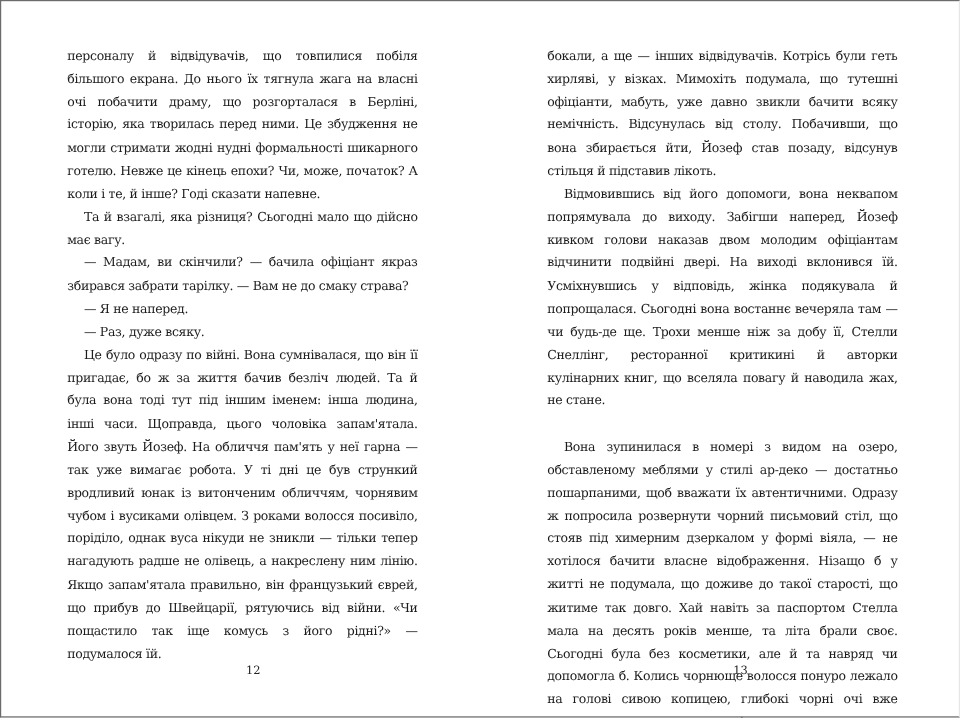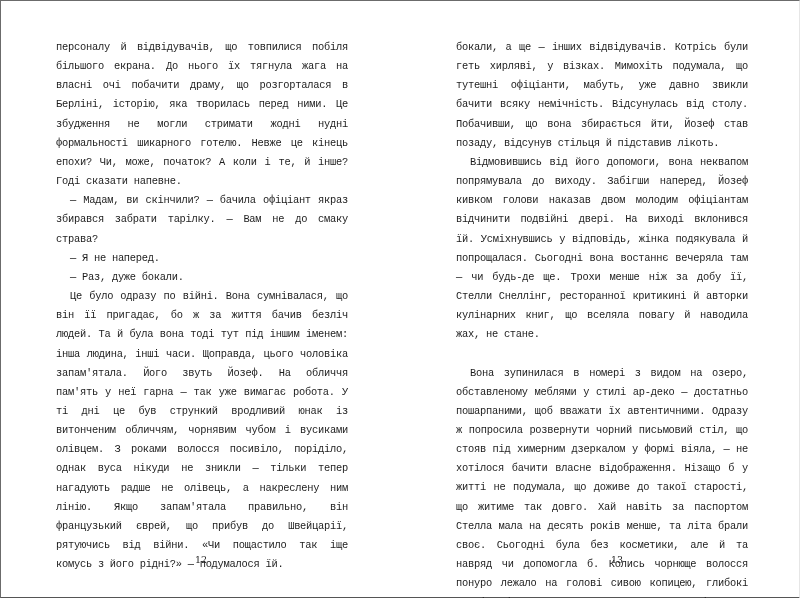--- a/index.html
+++ b/index.html
@@ -15,41 +15,42 @@
   .page.right { left: 400px; }
   .text {
     position: absolute; top: 37px; width: 292px;
     font-family: "DejaVu Serif", serif;
     font-size: 10.4px; line-height: 19.15px; color: #1c1c1c;
     text-align: justify; hyphens: manual;
     letter-spacing: -0.25px;
   }
   .page.left .text { left: 55px; }
   .page.right .text { left: 55px; }
-  .text p { margin: 0; text-indent: 0; font-family: Liberation Mono, monospace; }
+  .text p { margin: 0; text-indent: 0; }
   .text p.ind { text-indent: 14px; }
   .text p.cont { text-indent: 0; }
   .text p.gap { margin-top: 19px; }
   .folio {
     position: absolute; top: 553px; width: 400px; text-align: center;
     font-family: "DejaVu Serif", serif; font-size: 9.5px; color: #222;
   }
-  .page.left .folio { left: 0; }
+  .page.left .folio { left: 10px; }
   .page.right .folio { left: 16px; }
 </style>
 </head>
 <body>
 
 <div class="spread">
   <div class="page left">
     <div class="text">
       <p class="cont">персоналу й відвідувачів, що товпилися побіля більшого екрана. До нього їх тягнула жага на власні очі побачити драму, що розгорталася в Берліні, історію, яка творилась перед ними. Це збудження не могли стримати жодні нудні формальності шикарного готелю. Невже це кінець епохи? Чи, може, початок? А коли і те, й інше? Годі сказати напевне.</p>
+      <p class="ind">Та й взагалі, яка різниця? Сьогодні мало що дійсно має вагу.</p>
       <p class="ind">— Мадам, ви скінчили? — бачила офіціант якраз збирався забрати тарілку. — Вам не до смаку страва?</p>
       <p class="ind">— Я не наперед.</p>
-      <p class="ind">— Раз, дуже бокали.</p>
+      <p class="ind">— Раз, дуже всяку.</p>
       <p class="ind">Це було одразу по війні. Вона сумнівалася, що він її пригадає, бо ж за життя бачив безліч людей. Та й була вона тоді тут під іншим іменем: інша людина, інші часи. Щоправда, цього чоловіка запам'ятала. Його звуть Йозеф. На обличчя пам'ять у неї гарна — так уже вимагає робота. У ті дні це був стрункий вродливий юнак із витонченим обличчям, чорнявим чубом і вусиками олівцем. З роками волосся посивіло, поріділо, однак вуса нікуди не зникли — тільки тепер нагадують радше не олівець, а накреслену ним лінію. Якщо запам'ятала правильно, він французький єврей, що прибув до Швейцарії, рятуючись від війни. «Чи пощастило так іще комусь з його рідні?» — подумалося їй.</p>
 
     </div>
     <div class="folio">12</div>
   </div>
 
   <div class="page right">
     <div class="text">
       <p class="cont">бокали, а ще — інших відвідувачів. Котрісь були геть хирляві, у візках. Мимохіть подумала, що тутешні офіціанти, мабуть, уже давно звикли бачити всяку немічність. Відсунулась від столу. Побачивши, що вона збирається йти, Йозеф став позаду, відсунув стільця й підставив лікоть.</p>
       <p class="ind">Відмовившись від його допомоги, вона неквапом попрямувала до виходу. Забігши наперед, Йозеф кивком голови наказав двом молодим офіціантам відчинити подвійні двері. На виході вклонився їй. Усміхнувшись у відповідь, жінка подякувала й попрощалася. Сьогодні вона востаннє вечеряла там — чи будь-де ще. Трохи менше ніж за добу її, Стелли Снеллінг, ресторанної критикині й авторки кулінарних книг, що вселяла повагу й наводила жах, не стане.</p>

